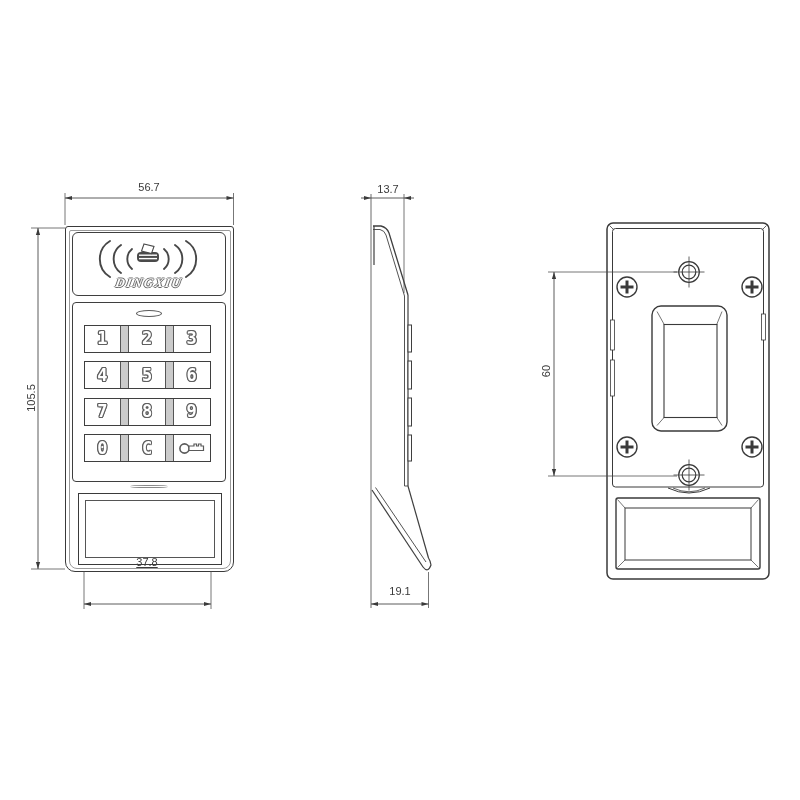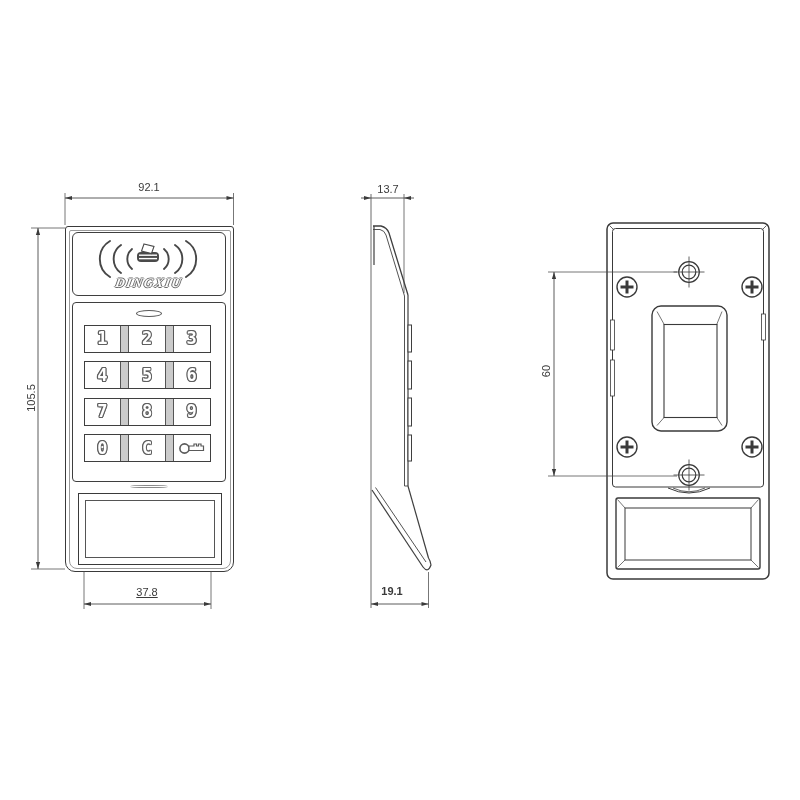--- a/index.html
+++ b/index.html
@@ -272,20 +272,20 @@
 
     <g stroke="#4a4a4a" stroke-width="0.9" fill="#3a3a3a">
       <line x1="8" y1="62" x2="137" y2="62" stroke-width="0.75"></line>
       <line x1="8" y1="266" x2="137" y2="266" stroke-width="0.75"></line>
       <line x1="14" y1="62" x2="14" y2="266"></line>
       <polygon points="14,62 11.9,69 16.1,69" stroke="none"></polygon>
       <polygon points="14,266 11.9,259 16.1,259" stroke="none"></polygon>
     </g>
   </svg>
 
-  <div class="dim" style="left:129px; top:181px; width:40px;">92.1</div>
+  <div class="dim" style="left:129px; top:181px; width:40px;">56.7</div>
   <div class="dim rot" style="left:9px; top:392px; width:44px;">105.5</div>
-  <div class="dim" style="left:127px; top:586px; width:40px;text-decoration:underline;">37.8</div>
+  <div class="dim" style="left:127px; top:556px; width:40px;text-decoration:underline;">37.8</div>
   <div class="dim" style="left:368px; top:183px; width:40px;">13.7</div>
-  <div class="dim" style="left:372px; top:585px; width:40px;font-weight:bold;">19.1</div>
+  <div class="dim" style="left:380px; top:585px; width:40px;">19.1</div>
   <div class="dim rot" style="left:526px; top:365px; width:40px;">60</div>
 
 </div>
 
 </body></html>

